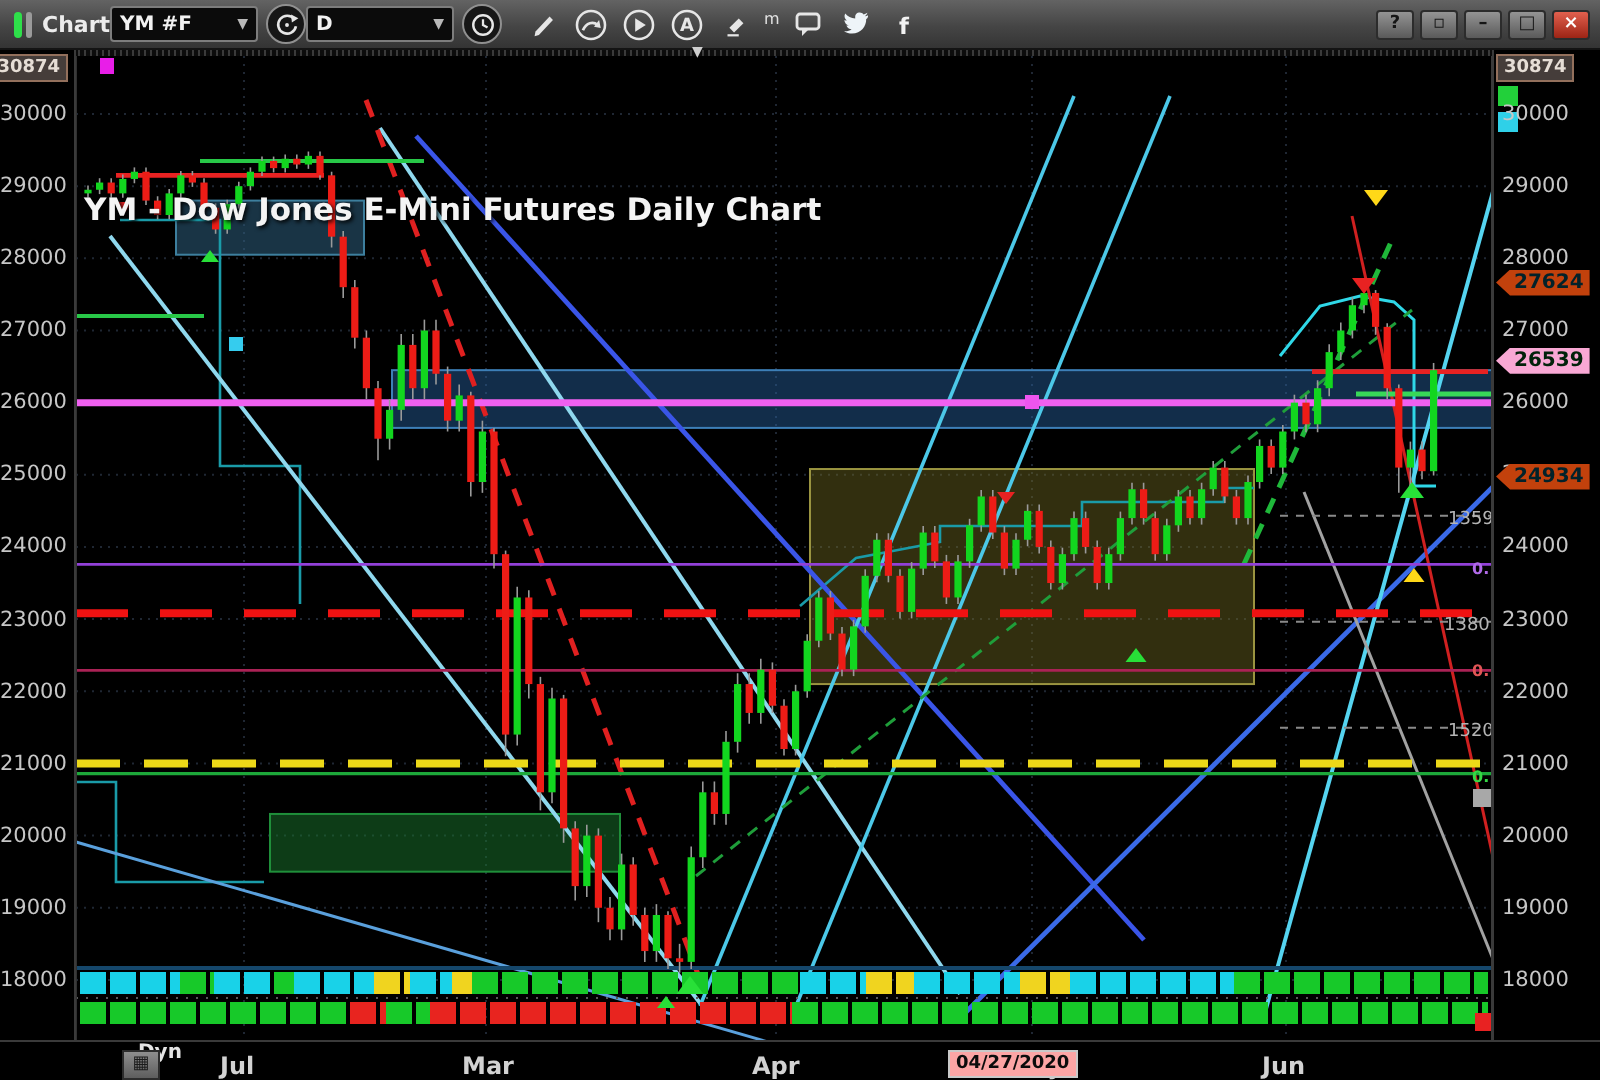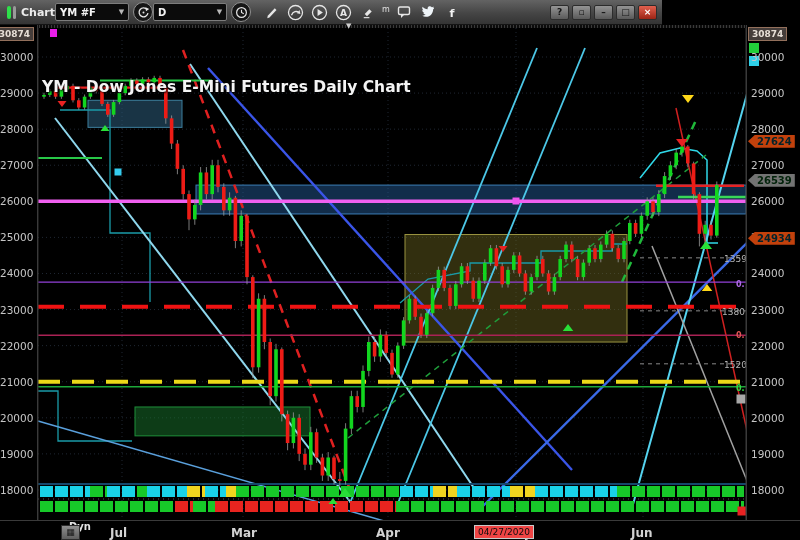--- a/index.html
+++ b/index.html
@@ -1,19 +1,19 @@
 <!DOCTYPE html>
 <html><head>
 <meta charset="utf-8">
 <style>
   html,body{margin:0;padding:0;background:#111;}
   .window{position:relative;width:800px;height:540px;background:#000;overflow:hidden;
           font-family:"DejaVu Sans",sans-serif;}
   
-  .toolbar{position:absolute;left:0;top:0;width:662px;height:25px;display:flex;align-items:center;
+  .toolbar{position:absolute;left:0;top:0;width:800px;height:25px;display:flex;align-items:center;
            background:linear-gradient(#636363,#454545 55%,#343434);border-bottom:1px solid #141414;box-sizing:border-box;}
   .led{display:inline-flex;gap:2px;margin-left:7px;}
   .led i{display:block;width:4px;height:13px;border-radius:2px;}
   .led .g{background:#2ee04a;} .led .d{background:#9a9a9a;width:3px;}
   .app-label{color:#ececec;font-size:11px;font-weight:bold;margin-left:5px;}
   .combo{display:flex;align-items:center;justify-content:space-between;width:64px;height:16px;
          background:#0b0b0b;border:1px solid #7d7d7d;border-radius:2px;padding:0 4px;
          color:#f2f2f2;font-size:10px;font-weight:bold;cursor:pointer;}
   .combo .arr{color:#b8b8b8;font-size:7px;}
   .round-btn{width:18px;height:18px;border-radius:50%;background:#161616;border:1px solid #909090;
@@ -34,36 +34,36 @@
   .axis{position:absolute;background:#000;}
   .axis-left{left:0;top:25px;width:38px;height:495px;border-right:1px solid #3a3a3a;box-sizing:border-box;}
   .axis-right{left:746px;top:25px;width:54px;height:495px;border-left:1px solid #3a3a3a;box-sizing:border-box;}
   .axis-bottom{left:0;top:520px;width:800px;height:20px;border-top:1px solid #3a3a3a;box-sizing:border-box;}
   .tick{position:absolute;color:#c6c6c6;font-size:10.5px;}
   .tick.l{width:33px;text-align:right;}
   .tick.r{left:4px;}
   .badge{position:absolute;font-size:10px;font-weight:bold;padding:1px 3px 1px 3px;white-space:nowrap;}
   .badge.dark{background:#453d3a;color:#e6ded6;border:1px solid #93705c;font-size:9px;}
   .badge.cyan{background:#c2410c;color:#02222a;clip-path:polygon(0 50%,15% 0,100% 0,100% 100%,15% 100%);padding-left:9px;}
-  .badge.green{background:#737373;color:#02220a;clip-path:polygon(0 50%,15% 0,100% 0,100% 100%,15% 100%);padding-left:9px;}
+  .badge.green{background:#f9a8d4;color:#02220a;clip-path:polygon(0 50%,15% 0,100% 0,100% 100%,15% 100%);padding-left:9px;}
   .badge.r{left:1px;} .badge.lft{right:3px;}
   .alert-sq{position:absolute;left:2px;width:10px;height:10px;}
   .month{position:absolute;top:5px;color:#d2d2d2;font-size:12px;font-weight:bold;}
-  .date-badge{position:absolute;left:474px;top:4px;height:12px;line-height:12px;background:#ef4444;
-              border:1px solid #c9c9c9;color:#0c0c0c;font-size:9px;font-weight:normal;padding:0 3px;}
+  .date-badge{position:absolute;left:474px;top:4px;height:12px;line-height:12px;background:#fca5a5;
+              border:1px solid #c9c9c9;color:#0c0c0c;font-size:9px;font-weight:bold;padding:0 3px;}
   .dyn{position:absolute;left:38px;top:0;color:#e4e4e4;font-size:10px;font-weight:bold;margin-left:31px;}
   .dyn-btn{position:absolute;left:61px;top:4px;width:17px;height:13px;background:linear-gradient(#8e8e8e,#5e5e5e);
            border:1px solid #2c2c2c;color:#1a1a1a;font-size:9px;line-height:12px;text-align:center;cursor:pointer;}
   
   .ovl{position:absolute;white-space:nowrap;}
   #magenta-chip{left:50px;top:29px;width:7px;height:8px;background:#e81ee8;}
   #title1{left:44px;top:28px;font-size:8.5px;color:#dcdcdc;}
   #title2{left:44px;top:38px;font-size:8.5px;color:#c4c4c4;}
   #wm-site{left:46px;top:52px;font-size:17px;font-weight:bold;font-style:italic;color:#2436ea;text-decoration:underline;}
-  #wm-caption{left:42px;top:78px;font-size:15.5px;font-weight:bold;color:#f4f4f4;text-shadow:1px 1px 2px #000;}
+  #wm-caption{left:42px;top:96px;font-size:15.5px;font-weight:bold;color:#f4f4f4;text-shadow:1px 1px 2px #000;}
   #copyright{left:44px;top:510px;font-size:8px;color:#8f8f8f;margin-top:40px;}
   svg text{font-family:"DejaVu Sans",sans-serif;}
 </style>
 </head>
 <body>
 
 <div class="window">
 
   <div class="toolbar">
     <span class="led">

